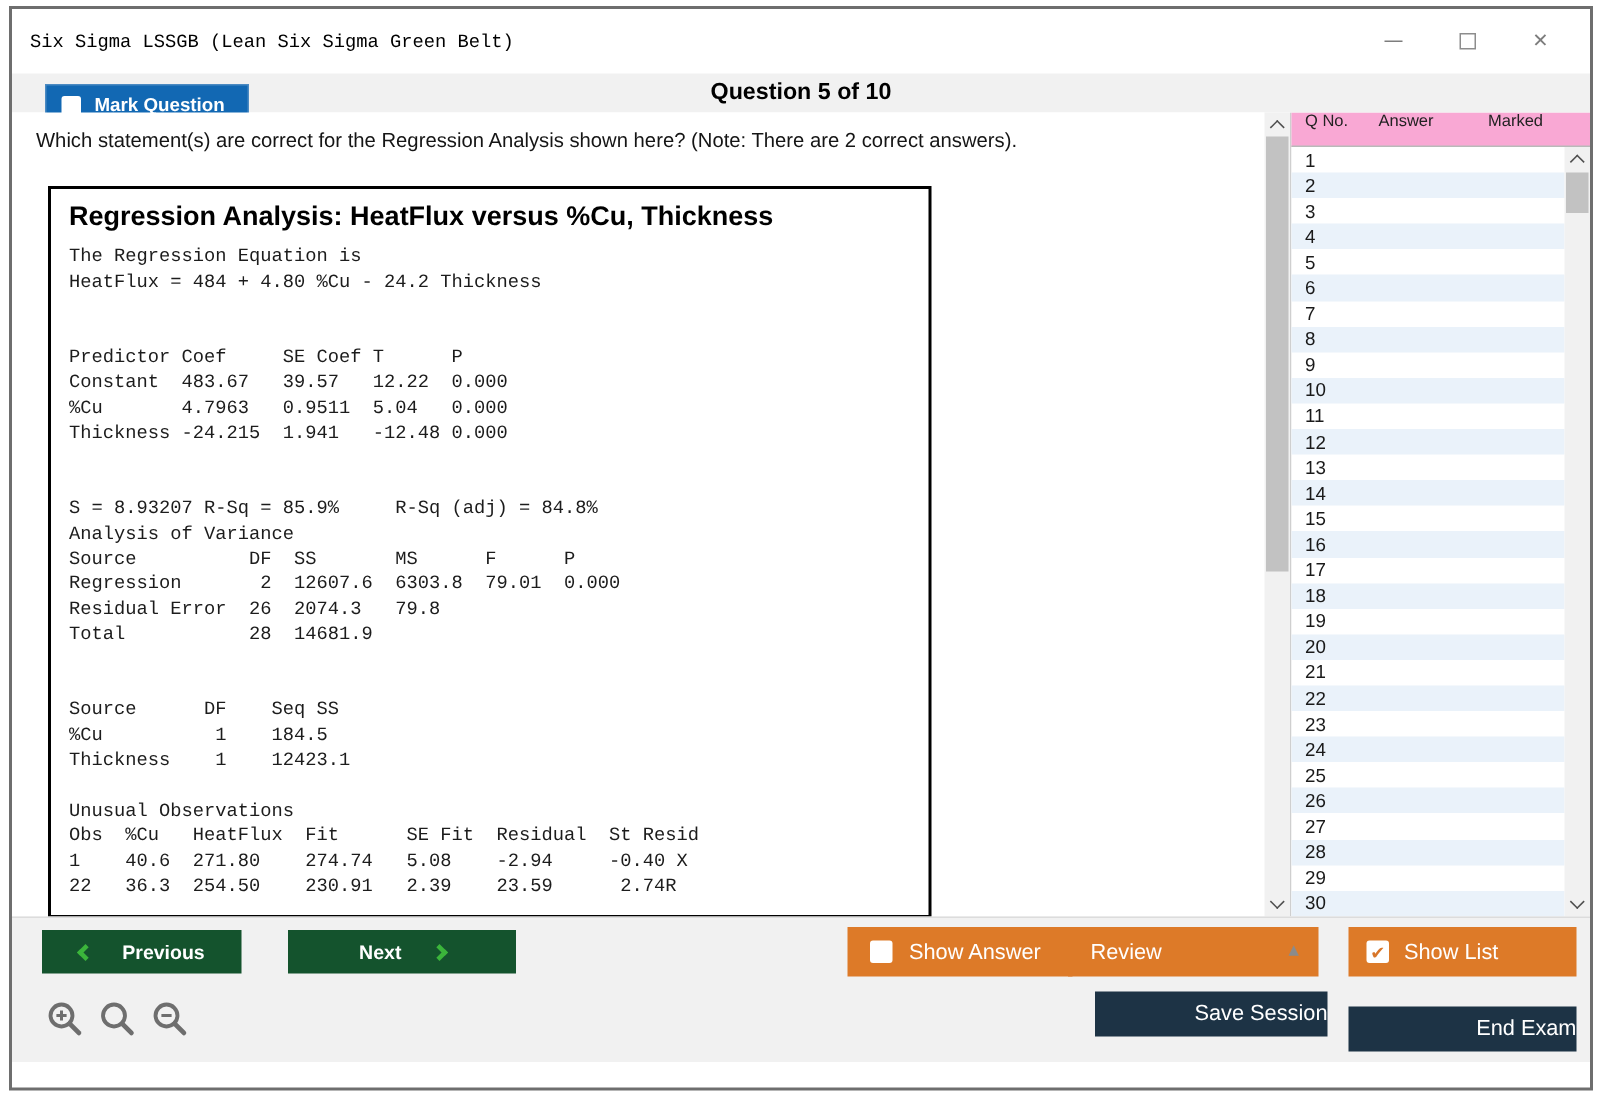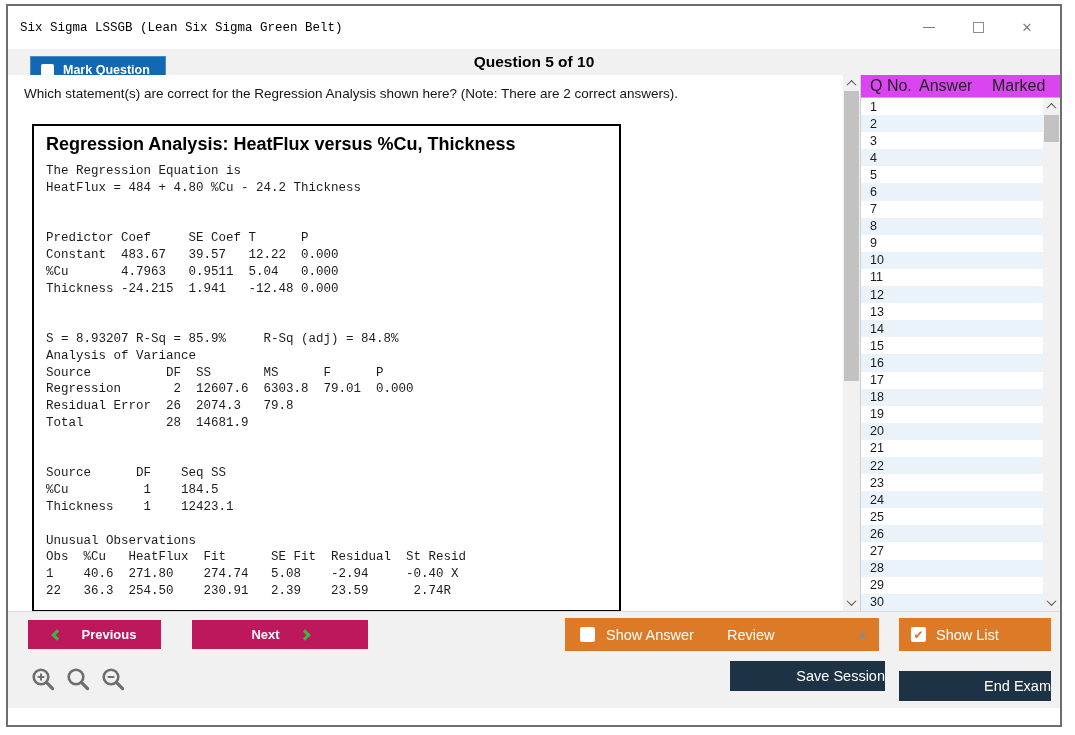--- a/index.html
+++ b/index.html
@@ -42,40 +42,40 @@
   
   .main-scroll { width: 17px; background: #f1f1f1; position: relative; flex: 0 0 auto; }
   .scroll-arrow { position: absolute; left: 0; width: 17px; height: 17px; display: flex; align-items: center; justify-content: center; }
   .scroll-arrow.up { top: 0; } .scroll-arrow.down { bottom: 0; }
   .chev-up { width: 7px; height: 7px; border-left: 1.7px solid #4e4e4e; border-top: 1.7px solid #4e4e4e; transform: rotate(45deg) translate(1px,1px); }
   .chev-down { width: 7px; height: 7px; border-right: 1.7px solid #4e4e4e; border-bottom: 1.7px solid #4e4e4e; transform: rotate(45deg) translate(-1px,-1px); }
   .main-thumb { position: absolute; left: 1px; top: 16px; width: 15px; height: 290px; background: #c2c2c2; }
 
   
   .qpanel { width: 200px; border-left: 1px solid #cfcfcf; background: #fdfdfd; display: flex; flex-direction: column; }
-  .qpanel-header { height: 23px; display: flex; align-items: center; font-size: 16px; color: #222; border-bottom: 1px solid #b9b9b9; background: #d946ef; }
+  .qpanel-header { height: 23px; display: flex; font-size: 11px; color: #222; border-bottom: 1px solid #b9b9b9; background: #f9a8d4; }
   .qh-no { padding-left: 9px; width: 58px; }
   .qh-answer { width: 73px; }
   .qh-marked { flex: 1; }
   .qlist { flex: 1; position: relative; background: #fff; }
   .qrows { position: absolute; left: 0; top: 0; right: 17px; bottom: 0; }
   .qrow { height: 17.1px; display: flex; align-items: center; font-size: 12.5px; color: #1a1a1a; cursor: pointer; }
   .qrow:nth-child(even) { background: #eaf2fa; }
   .qrow .qnum { padding-left: 9px; width: 58px; }
   .qrow .qans { width: 73px; }
   .qrow .qmark { flex: 1; }
   .list-scroll { position: absolute; right: 0; top: 0; bottom: 0; width: 17px; background: #f1f1f1; }
   .list-thumb { position: absolute; left: 1px; top: 17px; width: 15px; height: 27px; background: #c2c2c2; }
 
   
   .bottom-strip { height: 97px; background: #f1f1f1; border-top: 1px solid #dcdcdc; position: relative; }
   .btn { position: absolute; display: flex; align-items: center; color: #fff; cursor: pointer; }
-  .btn-blue { background: #be185d; font-weight: bold; font-size: 13px; justify-content: center; gap: 21px; }
+  .btn-blue { background: #14532d; font-weight: bold; font-size: 13px; justify-content: center; gap: 21px; }
   .prev-btn { left: 20px; top: 8px; width: 133px; height: 29px; }
-  .next-btn { left: 184px; top: 8px; width: 176px; height: 29px; }
+  .next-btn { left: 184px; top: 8px; width: 152px; height: 29px; }
   .gchev-left { width: 8px; height: 8px; border-left: 3px solid #3bb53b; border-bottom: 3px solid #3bb53b; transform: rotate(45deg); }
   .gchev-right { width: 8px; height: 8px; border-right: 3px solid #3bb53b; border-top: 3px solid #3bb53b; transform: rotate(45deg); }
   .btn-orange { background: #dd7a28; font-size: 14.5px; }
   .show-answer-btn { left: 557px; top: 6px; width: 150px; height: 33px; padding-left: 15px; gap: 11px; }
   .review-btn { left: 704px; top: 6px; width: 167px; height: 33px; justify-content: space-between; padding: 0 13px 0 15px; }
   .show-list-btn { left: 891px; top: 6px; width: 152px; height: 33px; padding-left: 12px; gap: 10px; }
   .cb-med { width: 15px; height: 15px; background: #fff; border-radius: 2px; flex: 0 0 auto; display: flex; align-items: center; justify-content: center; }
   .check-glyph { font-family: "DejaVu Sans", sans-serif; color: #d8762a; font-size: 12px; line-height: 1; font-weight: bold; }
   .tri-up-glyph { font-family: "DejaVu Sans", sans-serif; color: #8b8b8b; font-size: 9px; line-height: 1; }
   .btn-navy { background: #1d3345; font-size: 14.5px; justify-content: flex-end; }

